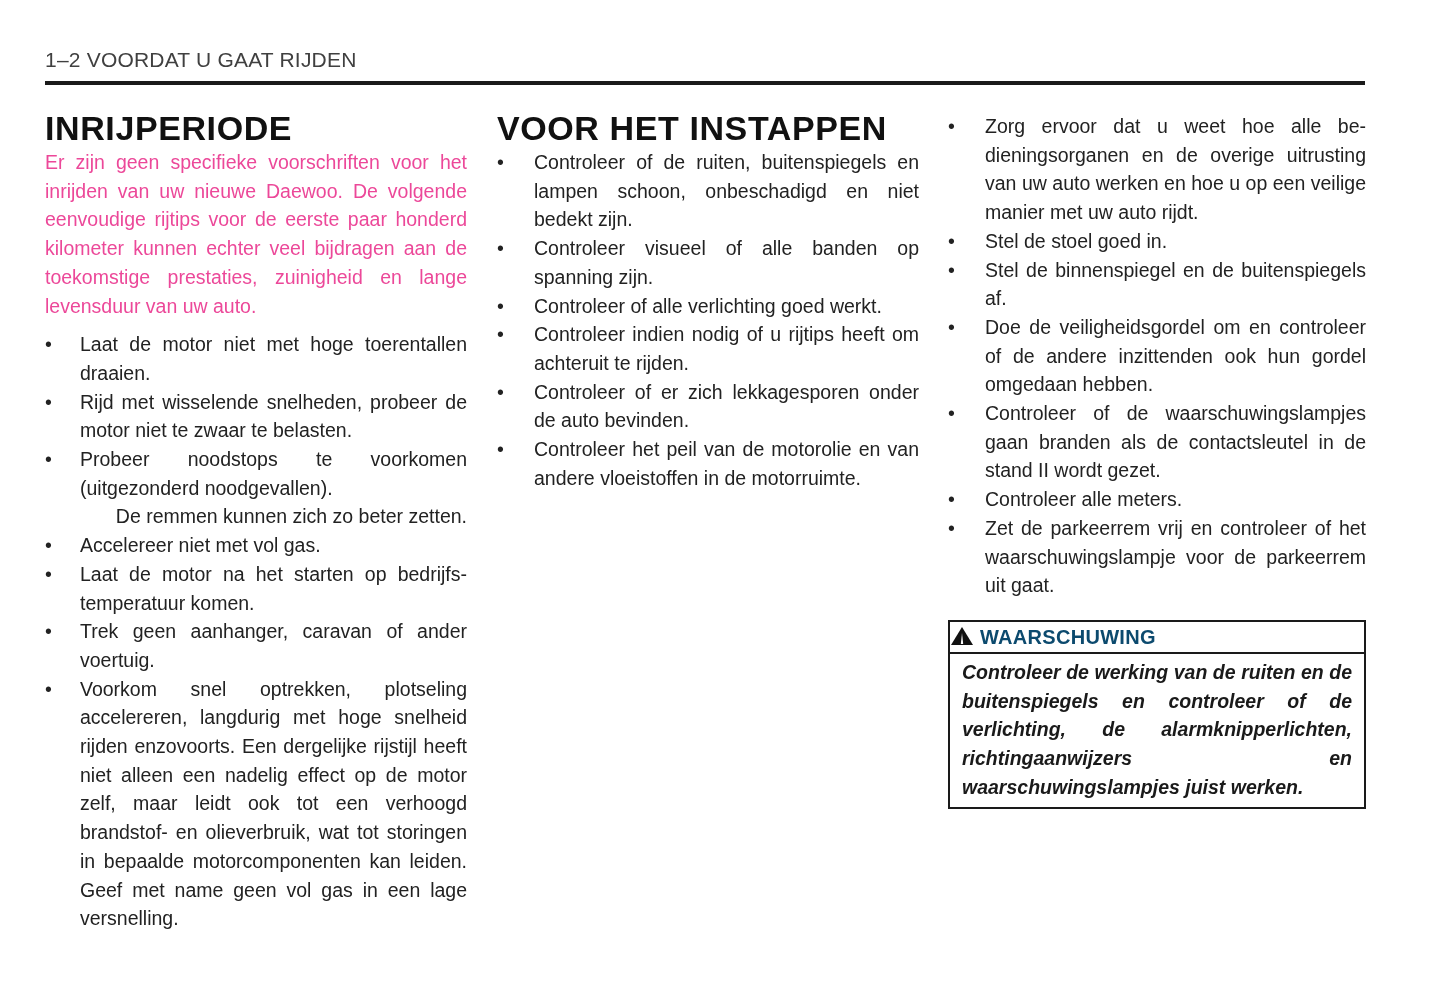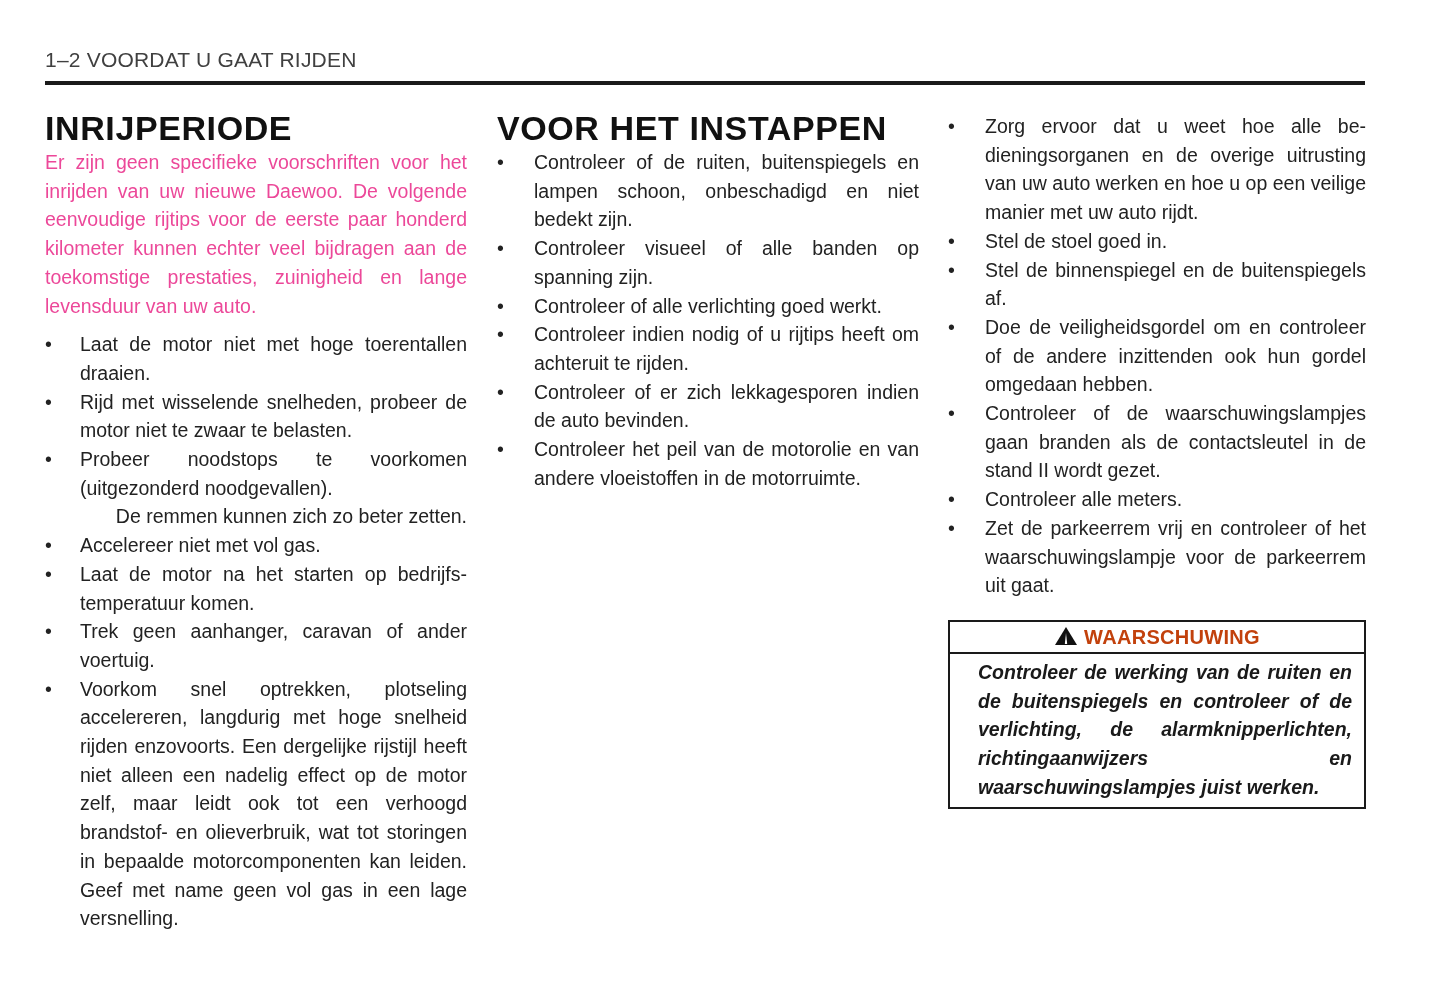--- a/index.html
+++ b/index.html
@@ -34,27 +34,27 @@
   }
   ul.bullets li .bullet {
     position: absolute; left: 0; top: 0; width: 12px; text-align: left;
   }
   .col-1 ul.bullets li { padding-left: 35px; }
   .extra-line { display: block; text-align: right; }
   .warning-box {
     margin-top: 20px; border: 2px solid #1a1a1a; width: 414px;
   }
   .warning-title {
-    text-align: center; font-size: 20px; font-weight: bold; letter-spacing: 0.3px;
-    border-bottom: 2px solid #1a1a1a; height: 30px; line-height: 30px; color: #c2410c;
+    text-align: left; font-size: 20px; font-weight: bold; letter-spacing: 0.3px;
+    border-bottom: 2px solid #1a1a1a; height: 30px; line-height: 30px; color: #0c4a6e;
   }
   .warning-title .tri { display: inline-block; vertical-align: -2px; margin-right: 6px; }
   .warning-body {
     font-style: italic; font-weight: bold; font-size: 19.5px; line-height: 28.7px;
-    padding: 4px 12px 6px 28px; text-align: justify; text-align-last: left; color: #1a1a1a;
+    padding: 4px 12px 6px 12px; text-align: justify; text-align-last: left; color: #1a1a1a;
   }
 </style>
 </head>
 <body>
 
 <div class="running-head">1–2  VOORDAT U GAAT RIJDEN</div>
 <div class="rule"></div>
 
 <section class="col col-1">
   <h2 class="heading">INRIJPERIODE</h2>
@@ -70,21 +70,21 @@
   </ul>
 </section>
 
 <section class="col col-2">
   <h2 class="heading">VOOR HET INSTAPPEN</h2>
   <ul class="bullets">
     <li><span class="bullet">•</span><span>Controleer of de ruiten, buitenspiegels en lampen schoon, onbeschadigd en niet bedekt zijn.</span></li>
     <li><span class="bullet">•</span><span>Controleer visueel of alle banden op spanning zijn.</span></li>
     <li><span class="bullet">•</span><span>Controleer of alle verlichting goed werkt.</span></li>
     <li><span class="bullet">•</span><span>Controleer indien nodig of u rijtips heeft om achteruit te rijden.</span></li>
-    <li><span class="bullet">•</span><span>Controleer of er zich lekkagesporen indien de auto bevinden.</span></li>
+    <li><span class="bullet">•</span><span>Controleer of er zich lekkagesporen onder de auto bevinden.</span></li>
     <li><span class="bullet">•</span><span>Controleer het peil van de motorolie en van andere vloeistoffen in de motor­ruimte.</span></li>
   </ul>
 </section>
 
 <section class="col col-3">
   <ul class="bullets">
     <li><span class="bullet">•</span><span>Zorg ervoor dat u weet hoe alle be­dieningsorganen en de overige uit­rusting van uw auto werken en hoe u op een veilige manier met uw auto rijdt.</span></li>
     <li><span class="bullet">•</span><span>Stel de stoel goed in.</span></li>
     <li><span class="bullet">•</span><span>Stel de binnenspiegel en de buiten­spiegels af.</span></li>
     <li><span class="bullet">•</span><span>Doe de veiligheidsgordel om en controleer of de andere inzittenden ook hun gordel omgedaan hebben.</span></li>

